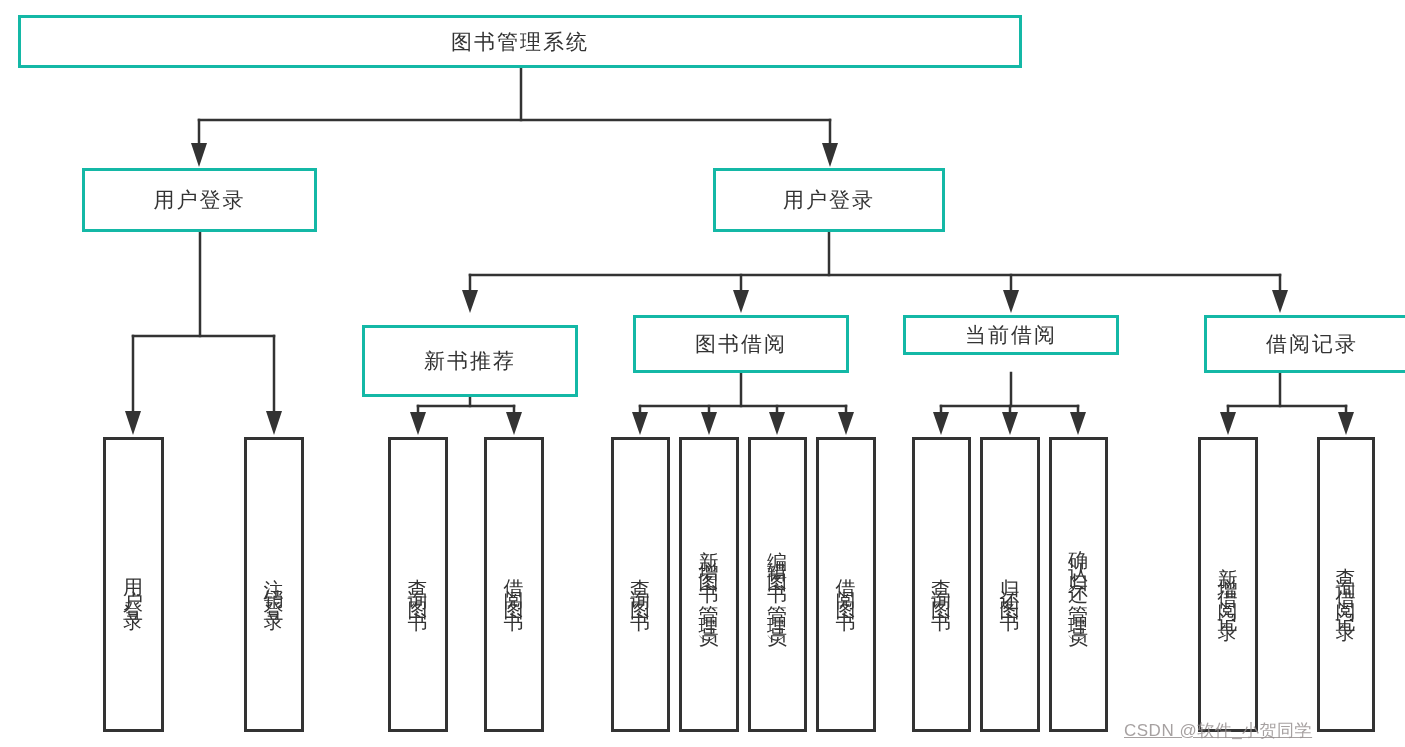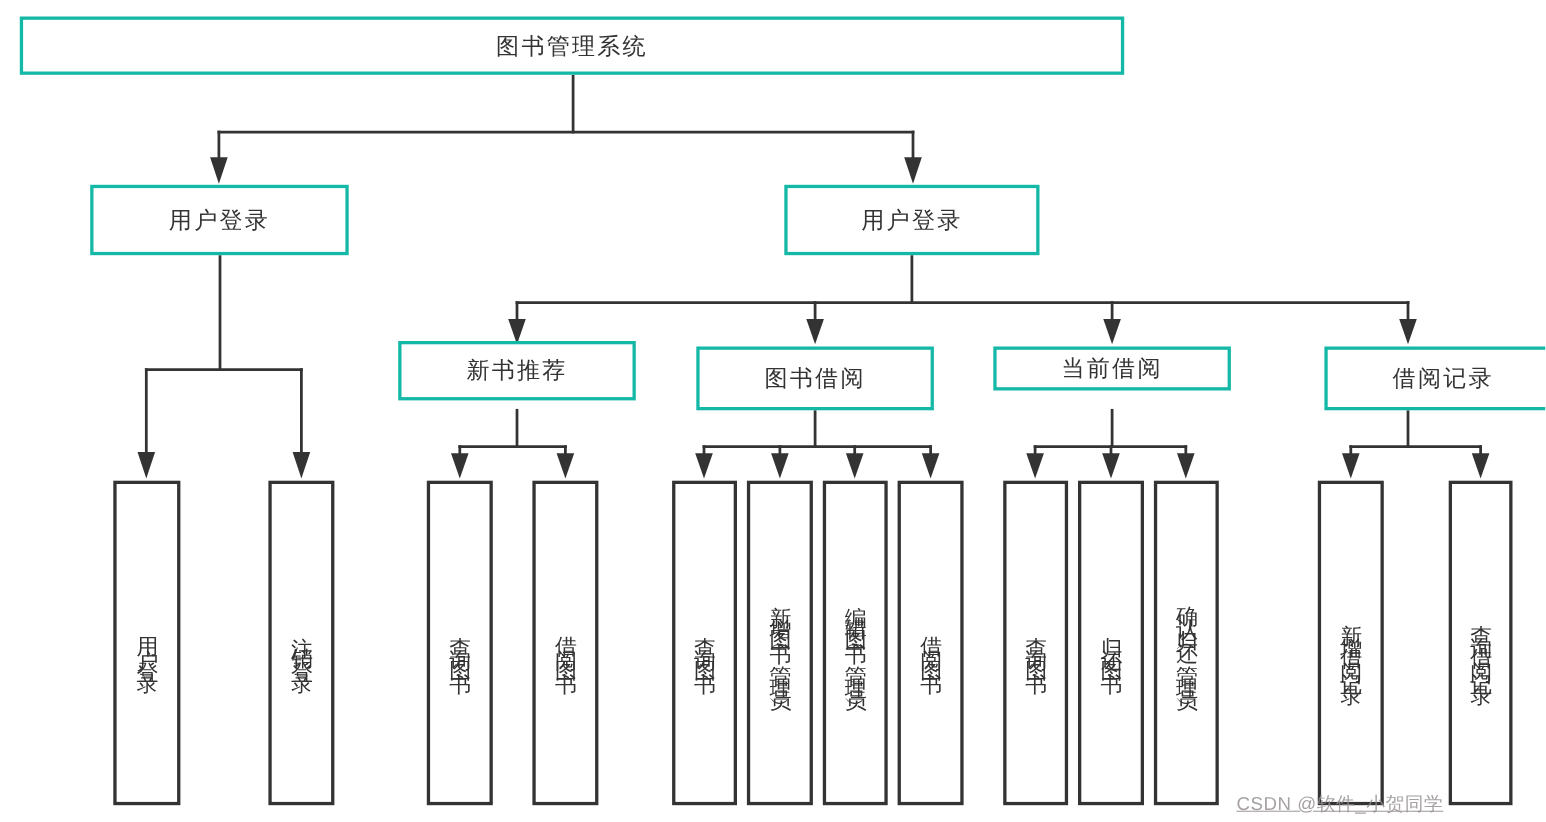--- a/index.html
+++ b/index.html
@@ -102,21 +102,21 @@
     <span>图书管理系统</span>
   </div>
 
   <div class="hbox" style="left:82px;top:168px;width:235px;height:64px;">
     <span>用户登录</span>
   </div>
   <div class="hbox" style="left:713px;top:168px;width:232px;height:64px;">
     <span>用户登录</span>
   </div>
 
-  <div class="hbox" style="left:362px;top:310px;width:216px;height:54px;">
+  <div class="hbox" style="left:362px;top:325px;width:216px;height:72px;">
     <span>新书推荐</span>
   </div>
   <div class="hbox" style="left:633px;top:315px;width:216px;height:58px;align-items:center;">
     <span>图书借阅</span>
   </div>
   <div class="hbox" style="left:903px;top:315px;width:216px;height:40px;">
     <span>当前借阅</span>
   </div>
   <div class="hbox" style="left:1204px;top:315px;width:216px;height:58px;">
     <span>借阅记录</span>

